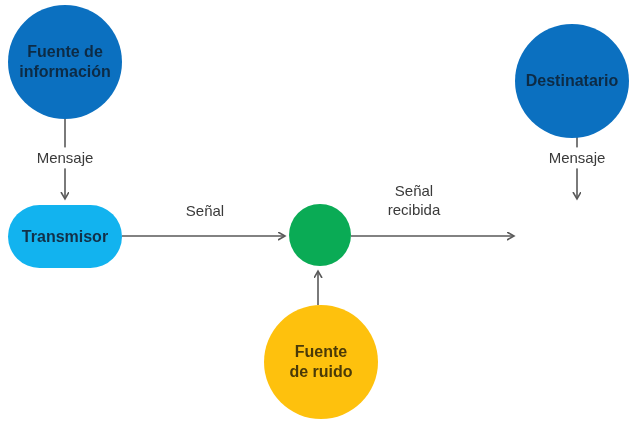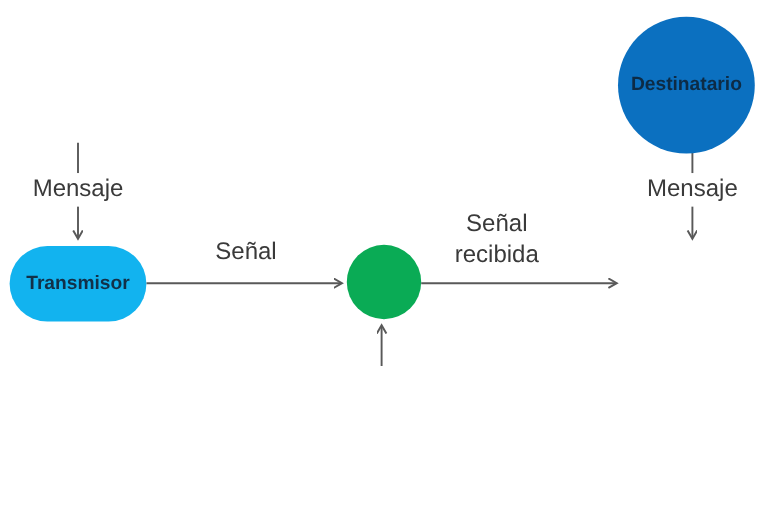--- a/index.html
+++ b/index.html
@@ -33,30 +33,30 @@
     font-size: 16px;
     font-weight: 600;
     line-height: 1.22;
     white-space: pre-line;
     box-sizing: border-box;
   }
   .circle { border-radius: 50%; }
   .pill   { border-radius: 32px; text-align: right; }
 
   #node-info  { left: 8px;   top: 5px;   width: 114px; height: 114px; background: var(--dark_blue); color: var(--blue_node_text); }
-  #node-dest  { left: 515px; top: 14px;   width: 114px; height: 114px; background: var(--dark_blue); color: var(--blue_node_text); }
+  #node-dest  { left: 515px; top: 24px;   width: 114px; height: 114px; background: var(--dark_blue); color: var(--blue_node_text); }
   #node-trans { left: 8px;   top: 205px; width: 114px; height: 63px;  background: var(--light_blue); color: var(--cyan_node_text); }
   #node-recep { left: 517px; top: 205px; width: 118px; height: 63px;  background: var(--light_blue); color: var(--cyan_node_text); }
   #node-chan  { left: 289px; top: 204px; width: 62px;  height: 62px;  background: var(--green); }
   #node-noise { left: 264px; top: 305px; width: 114px; height: 114px; background: var(--yellow); color: var(--yellow_node_text); }
 
   .edge-label {
     position: absolute;
     transform: translate(-50%, -50%);
-    font-size: 20px;
+    font-size: 15px;
     color: var(--label_text, #3a3a3a);
     text-align: center;
     line-height: 1.28;
     white-space: pre-line;
   }
   .edge-label.masked {
     background: var(--background, #ffffff);
     padding: 1px 3px;
   }
   #lbl-mensaje-left  { left: 65px;  top: 158px; }
@@ -75,28 +75,32 @@
         <path d="M0,0 L7,4 L0,8" fill="none" stroke="var(--arrow, #595959)" stroke-width="1.6"></path>
       </marker>
     </defs>
     <line x1="65" y1="119" x2="65" y2="198" marker-end="url(#arrowhead)"></line>
     <line x1="577" y1="120" x2="577" y2="198" marker-end="url(#arrowhead)"></line>
     <line x1="122" y1="236" x2="284" y2="236" marker-end="url(#arrowhead)"></line>
     <line x1="351" y1="236" x2="513" y2="236" marker-end="url(#arrowhead)"></line>
     <line x1="318" y1="305" x2="318" y2="272" marker-end="url(#arrowhead)"></line>
   </svg>
 
+  <div id="node-info" class="node circle">Fuente de
+información</div>
 
   <div id="node-dest" class="node circle">Destinatario</div>
 
   <div id="node-trans" class="node pill">Transmisor</div>
 
 
   <div id="node-chan" class="node circle"></div>
 
+  <div id="node-noise" class="node circle">Fuente
+de ruido</div>
 
   <div id="lbl-mensaje-left" class="edge-label masked">Mensaje</div>
 
   <div id="lbl-mensaje-right" class="edge-label masked">Mensaje</div>
 
   <div id="lbl-senal" class="edge-label">Señal</div>
 
   <div id="lbl-recibida" class="edge-label">Señal
 recibida</div>
 

